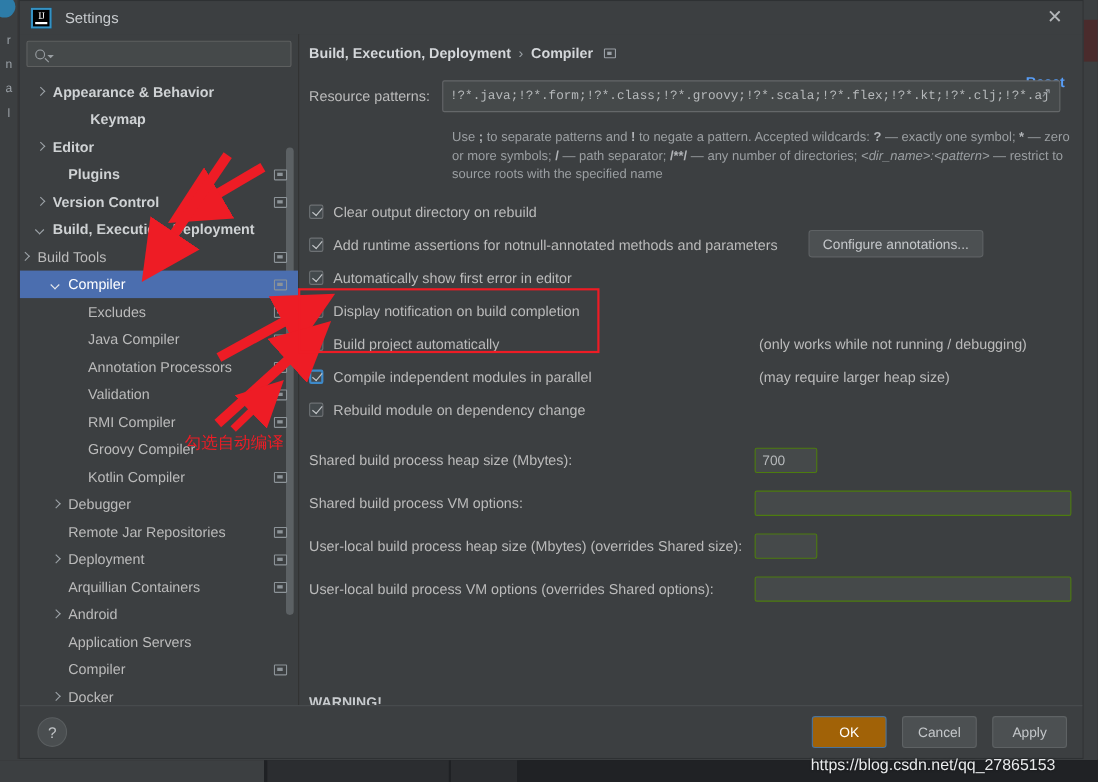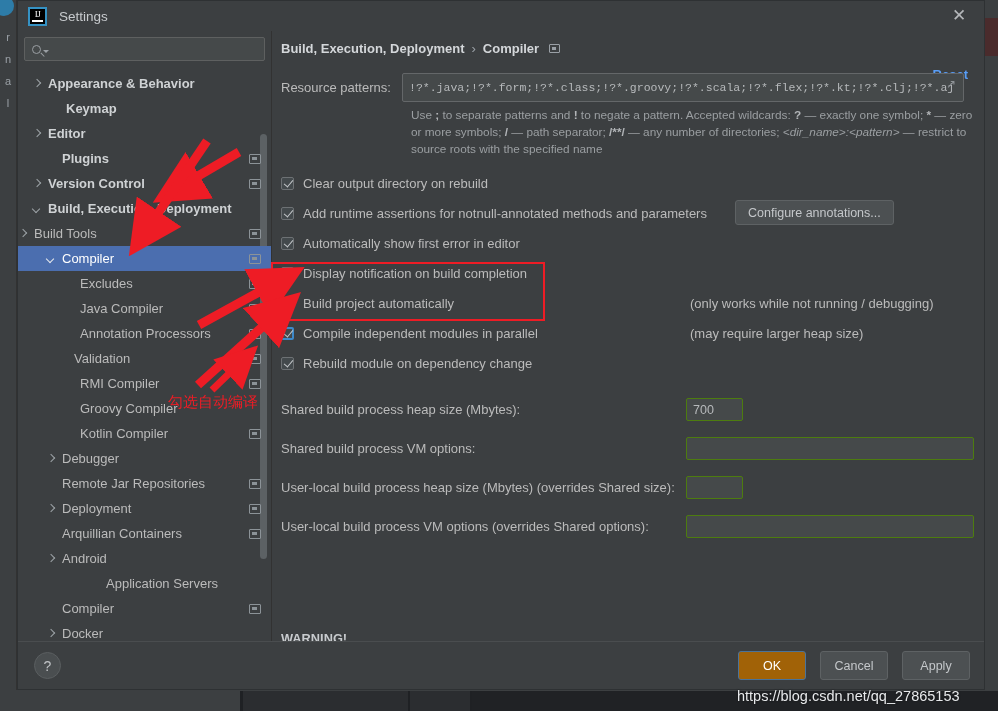--- a/index.html
+++ b/index.html
@@ -207,21 +207,21 @@
     color: #b6b9bb; font-size: 11.5px;
     font-family: "Liberation Mono", monospace;
     white-space: nowrap; overflow: hidden;
   }
   .expand-icon {
     position: absolute; right: 6px; top: 5px;
     width: 11px; height: 11px; color: #8e9397; font-size: 12px;
     line-height: 11px;
   }
   .hint {
-    margin-top: 5px; margin-left: 130px;
+    margin-top: 14px; margin-left: 130px;
     color: #9b9fa2; font-size: 11.8px; line-height: 17px;
     max-width: 690px; padding-right: 10px;
   }
   .hint .i { font-style: italic; }
   .hint b { font-weight: bold; color: #b2b5b8; }
 
   
   .checks { margin-top: 10px; position: relative; }
   .crow {
     display: flex; align-items: center; height: 30px;
@@ -350,21 +350,21 @@
           </div>
         </div>
         <div class="tree" id="tree">
           <div class="sb-track">
             <div class="sb-thumb" style="top:65px;height:425px;"></div>
           </div>
         <div class="node bold" style="padding-left: 14px;">
               <span class="arrow right"></span>
               <span class="lbl">Appearance &amp; Behavior</span>
             </div>
-            <div class="node bold" style="padding-left: 32px;">
+            <div class="node bold" style="padding-left: 40px; margin-left: 8px;">
               <span class="arrow"></span>
               <span class="lbl">Keymap</span>
             </div>
             <div class="node bold" style="padding-left: 14px;">
               <span class="arrow right"></span>
               <span class="lbl">Editor</span>
             </div>
             <div class="node bold" style="padding-left: 28px;">
               <span class="arrow"></span>
               <span class="lbl">Plugins</span>
@@ -397,21 +397,21 @@
             <div class="node" style="padding-left: 46px;">
               <span class="arrow"></span>
               <span class="lbl">Java Compiler</span>
               <span class="proj-icon"></span>
             </div>
             <div class="node" style="padding-left: 46px;">
               <span class="arrow"></span>
               <span class="lbl">Annotation Processors</span>
               <span class="proj-icon"></span>
             </div>
-            <div class="node" style="padding-left: 34px; gap: 6px;">
+            <div class="node" style="padding-left: 46px;">
               <span class="arrow"></span>
               <span class="lbl">Validation</span>
               <span class="proj-icon"></span>
             </div>
             <div class="node" style="padding-left: 46px;">
               <span class="arrow"></span>
               <span class="lbl">RMI Compiler</span>
               <span class="proj-icon"></span>
             </div>
             <div class="node" style="padding-left: 46px;">
@@ -439,21 +439,21 @@
             </div>
             <div class="node" style="padding-left: 28px;">
               <span class="arrow"></span>
               <span class="lbl">Arquillian Containers</span>
               <span class="proj-icon"></span>
             </div>
             <div class="node" style="padding-left: 28px;">
               <span class="arrow right"></span>
               <span class="lbl">Android</span>
             </div>
-            <div class="node" style="padding-left: 28px; margin-left: 44px;">
+            <div class="node" style="padding-left: 28px;">
               <span class="arrow"></span>
               <span class="lbl">Application Servers</span>
             </div>
             <div class="node" style="padding-left: 28px;">
               <span class="arrow"></span>
               <span class="lbl">Compiler</span>
               <span class="proj-icon"></span>
             </div>
             <div class="node" style="padding-left: 28px;">
               <span class="arrow right"></span>

